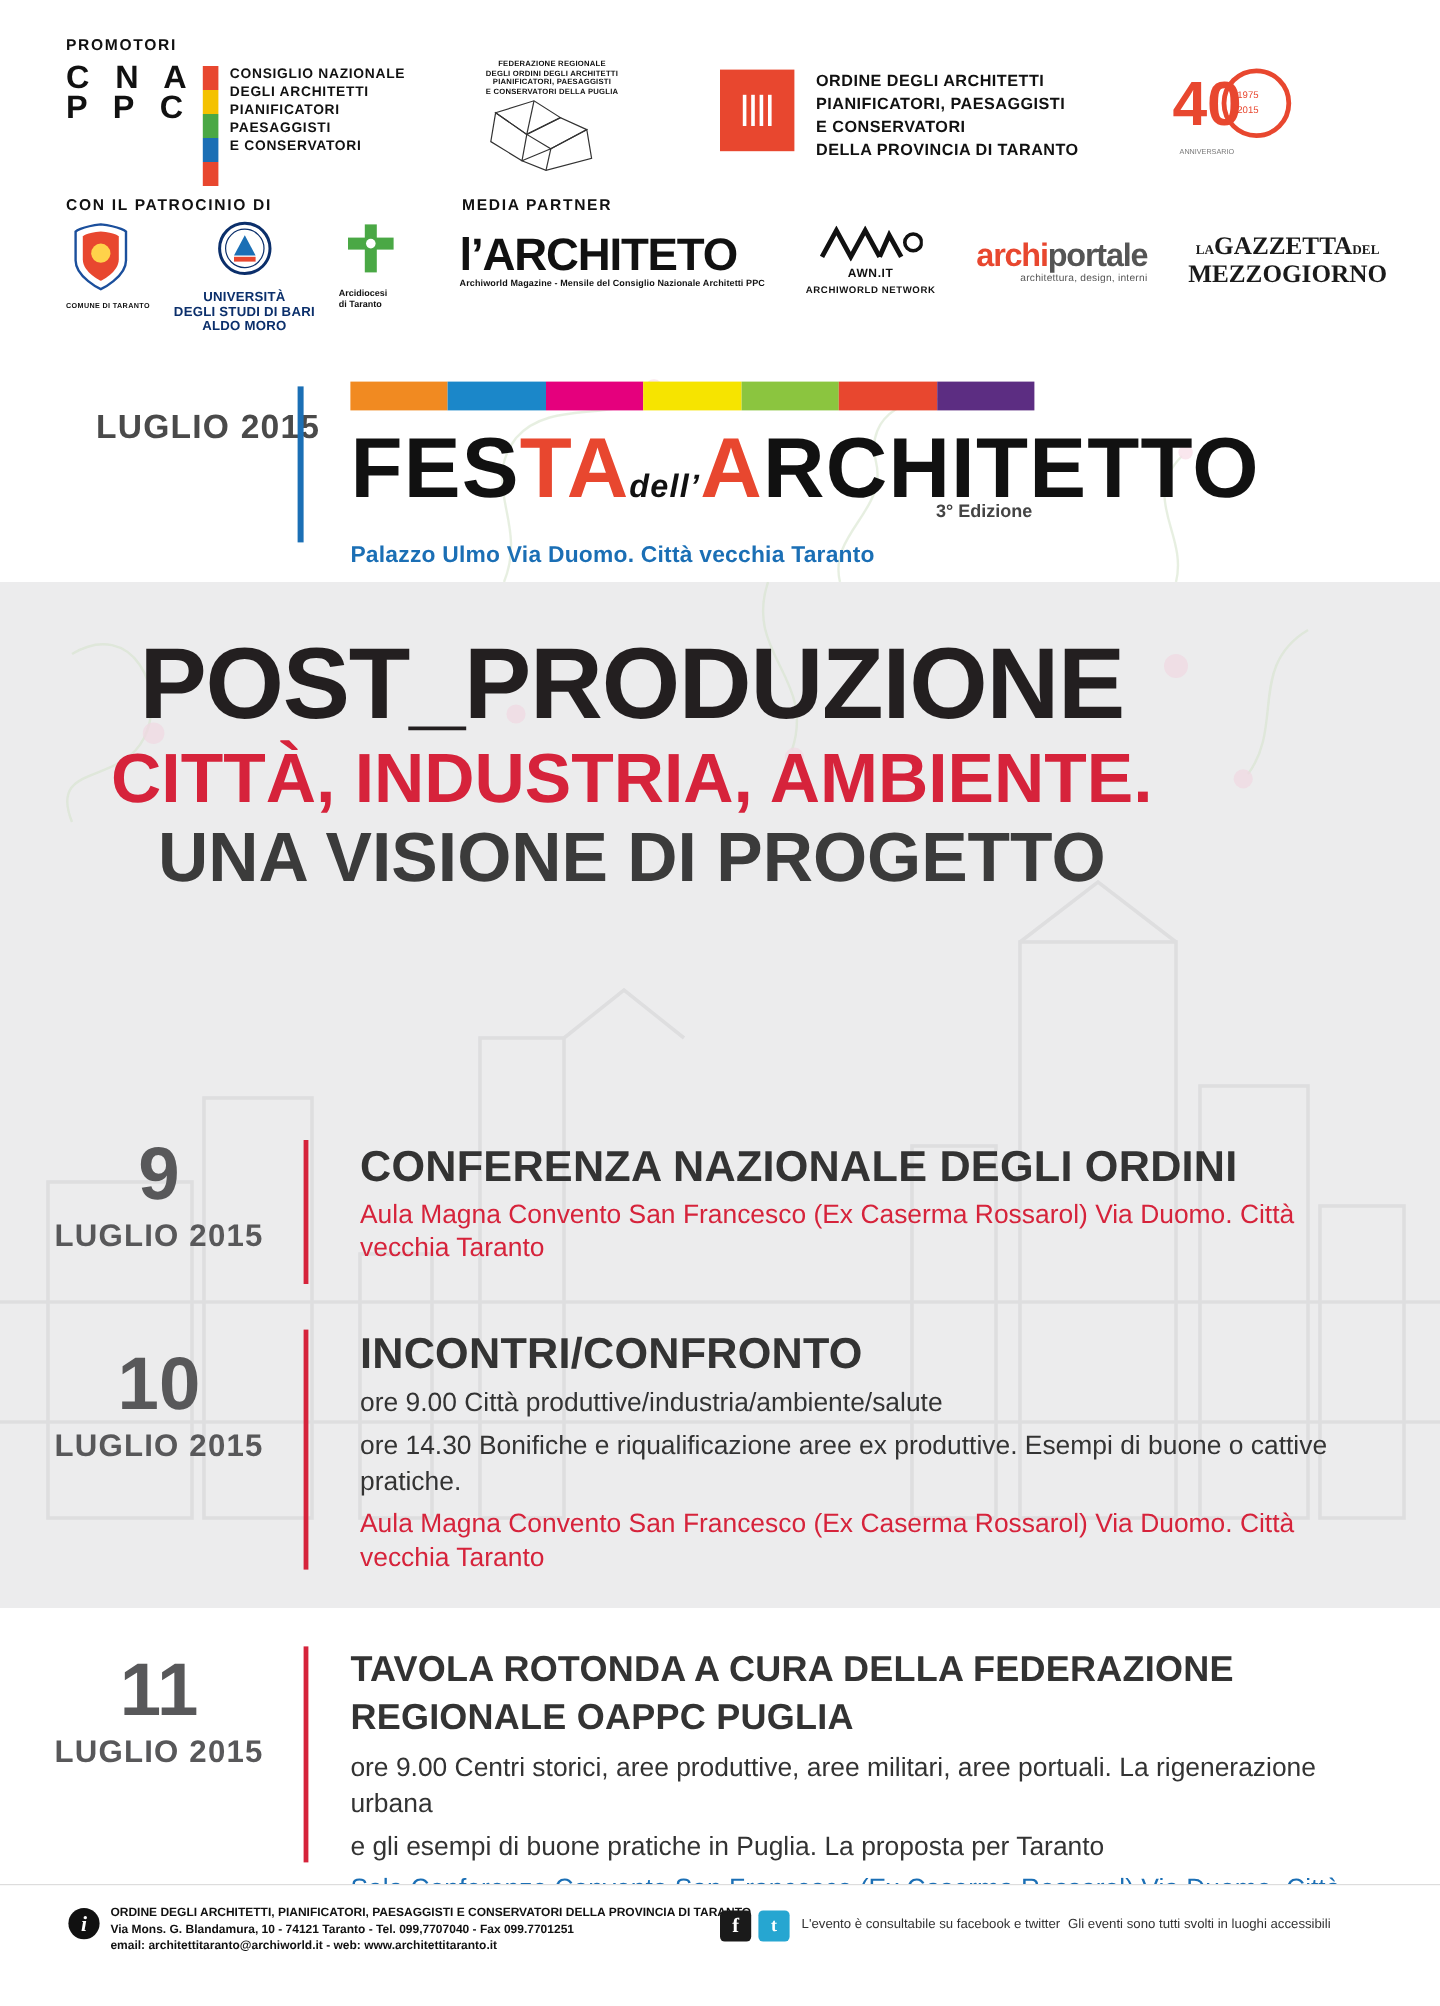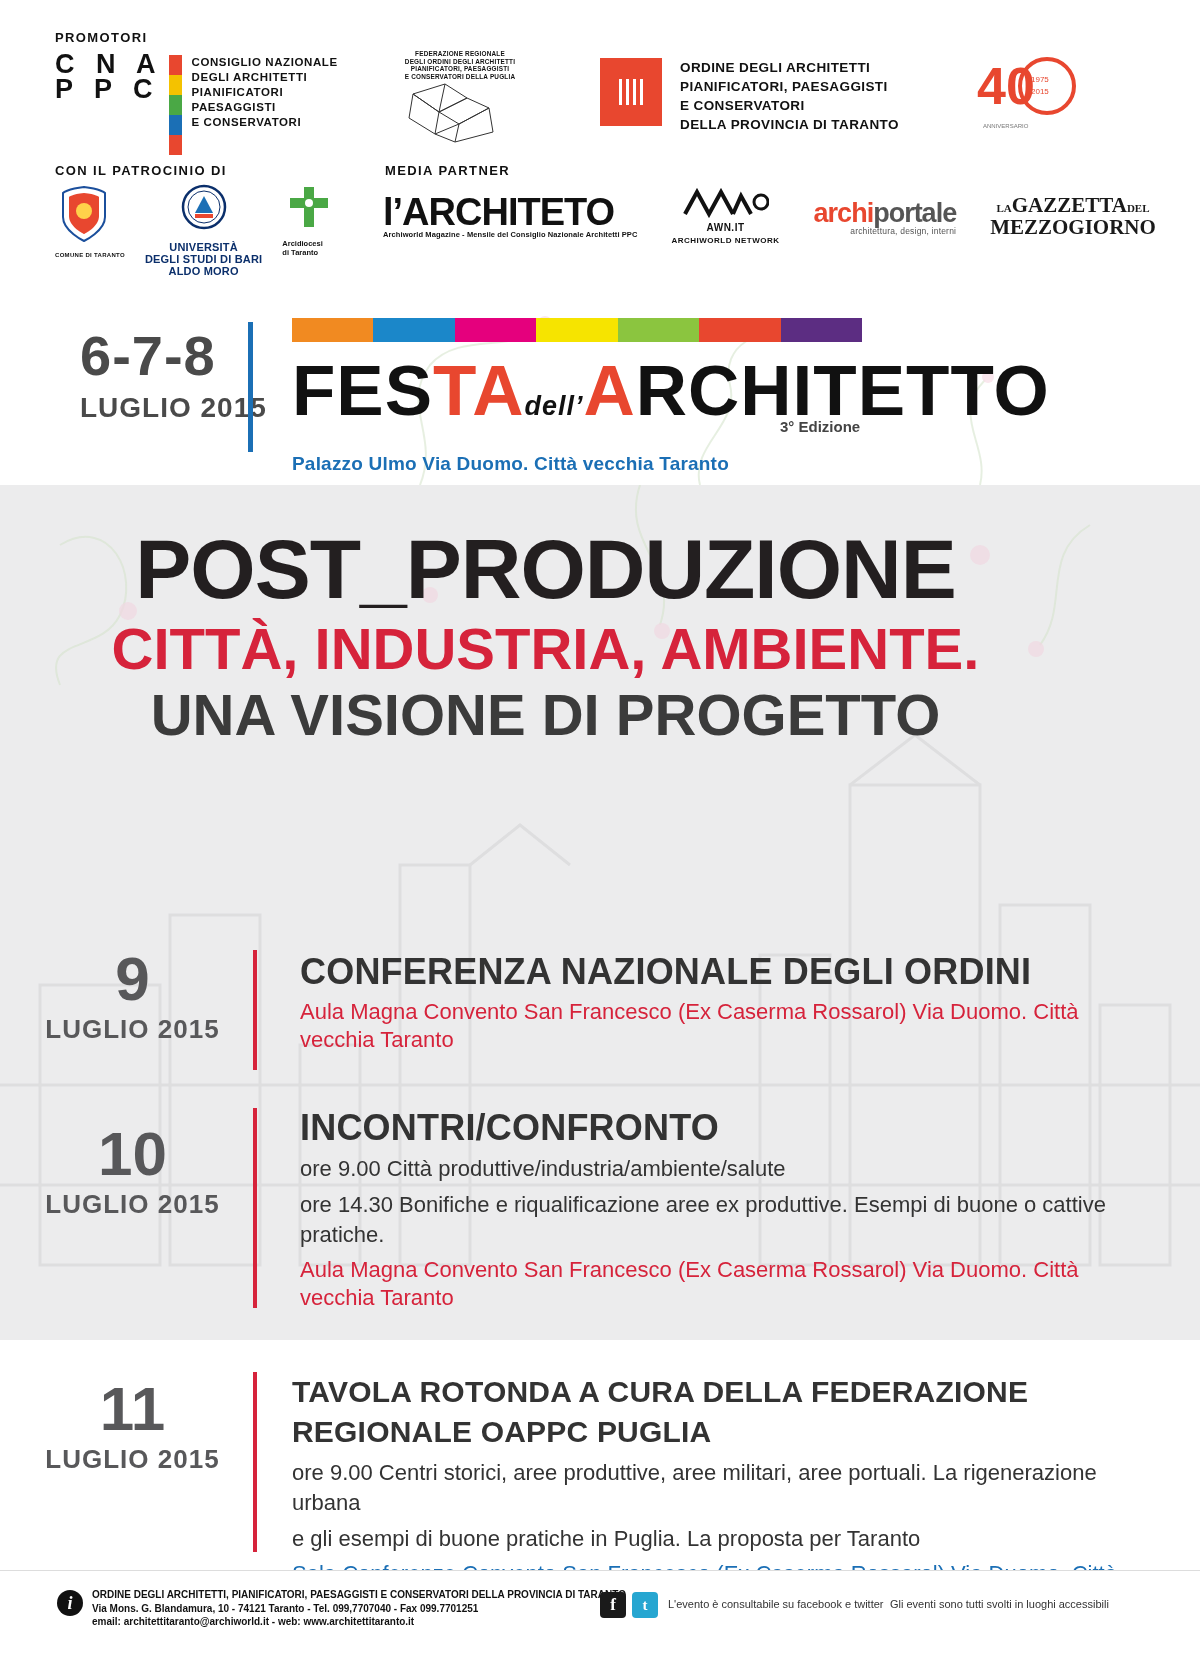--- a/index.html
+++ b/index.html
@@ -76,21 +76,21 @@
   .festatitle .dell{font-size:27px;font-style:italic;font-weight:bold;color:#111;}
   .festasub{font-size:19px;font-weight:bold;color:#1b6fb5;margin-top:2px;letter-spacing:.2px;}
   .edizione{position:absolute;left:780px;top:418px;font-size:15px;color:#444;font-weight:bold;}
 
   
   .grey{position:absolute;left:0;top:485px;width:1200px;height:855px;background:#ececed;overflow:hidden;}
 
   .skyline{position:absolute;inset:0;opacity:.55;}
   .floral{position:absolute;inset:0;opacity:.55;}
 
-  .maintitle{position:absolute;left:0;top:525px;width:1053px;text-align:center;padding-left:19px;}
+  .maintitle{position:absolute;left:0;top:525px;width:1053px;text-align:center;}
   .t1{font-size:84px;font-weight:bold;letter-spacing:-1px;color:#231f20;line-height:88px;}
   .t2{font-size:58px;font-weight:bold;color:#d6233b;line-height:64px;letter-spacing:0px;margin-top:4px;}
   .t3{font-size:58px;font-weight:bold;color:#3b3b3b;line-height:64px;margin-top:2px;text-align:center;}
 
   
   .prog{position:absolute;left:0;top:940px;width:1200px;}
   .row{position:relative;min-height:150px;}
   .daynum{position:absolute;width:215px;text-align:center;color:#58585a;}
   .daynum .n{font-size:62px;font-weight:bold;line-height:58px;}
   .daynum .y{font-size:26px;font-weight:bold;letter-spacing:1px;margin-top:6px;}
@@ -263,21 +263,20 @@
       </g>
       <g fill="#f3c8d8" opacity=".8">
         <circle cx="545" cy="38" r="7"></circle>
           <circle cx="804" cy="48" r="7"></circle>
           <circle cx="988" cy="92" r="6"></circle>
       </g>
     </svg>
   </div>
 
   <div class="dates">
-    <div class="d1">6-7-8</div>
     <div class="d2">LUGLIO 2015</div>
   </div>
   <div class="vsep"></div>
 
   <div class="festa">
     <div class="colorbar">
       <i style="background:#f18a21"></i>
         <i style="background:#1b87c9"></i>
         <i style="background:#e5007d"></i>
         <i style="background:#f6e400"></i>

